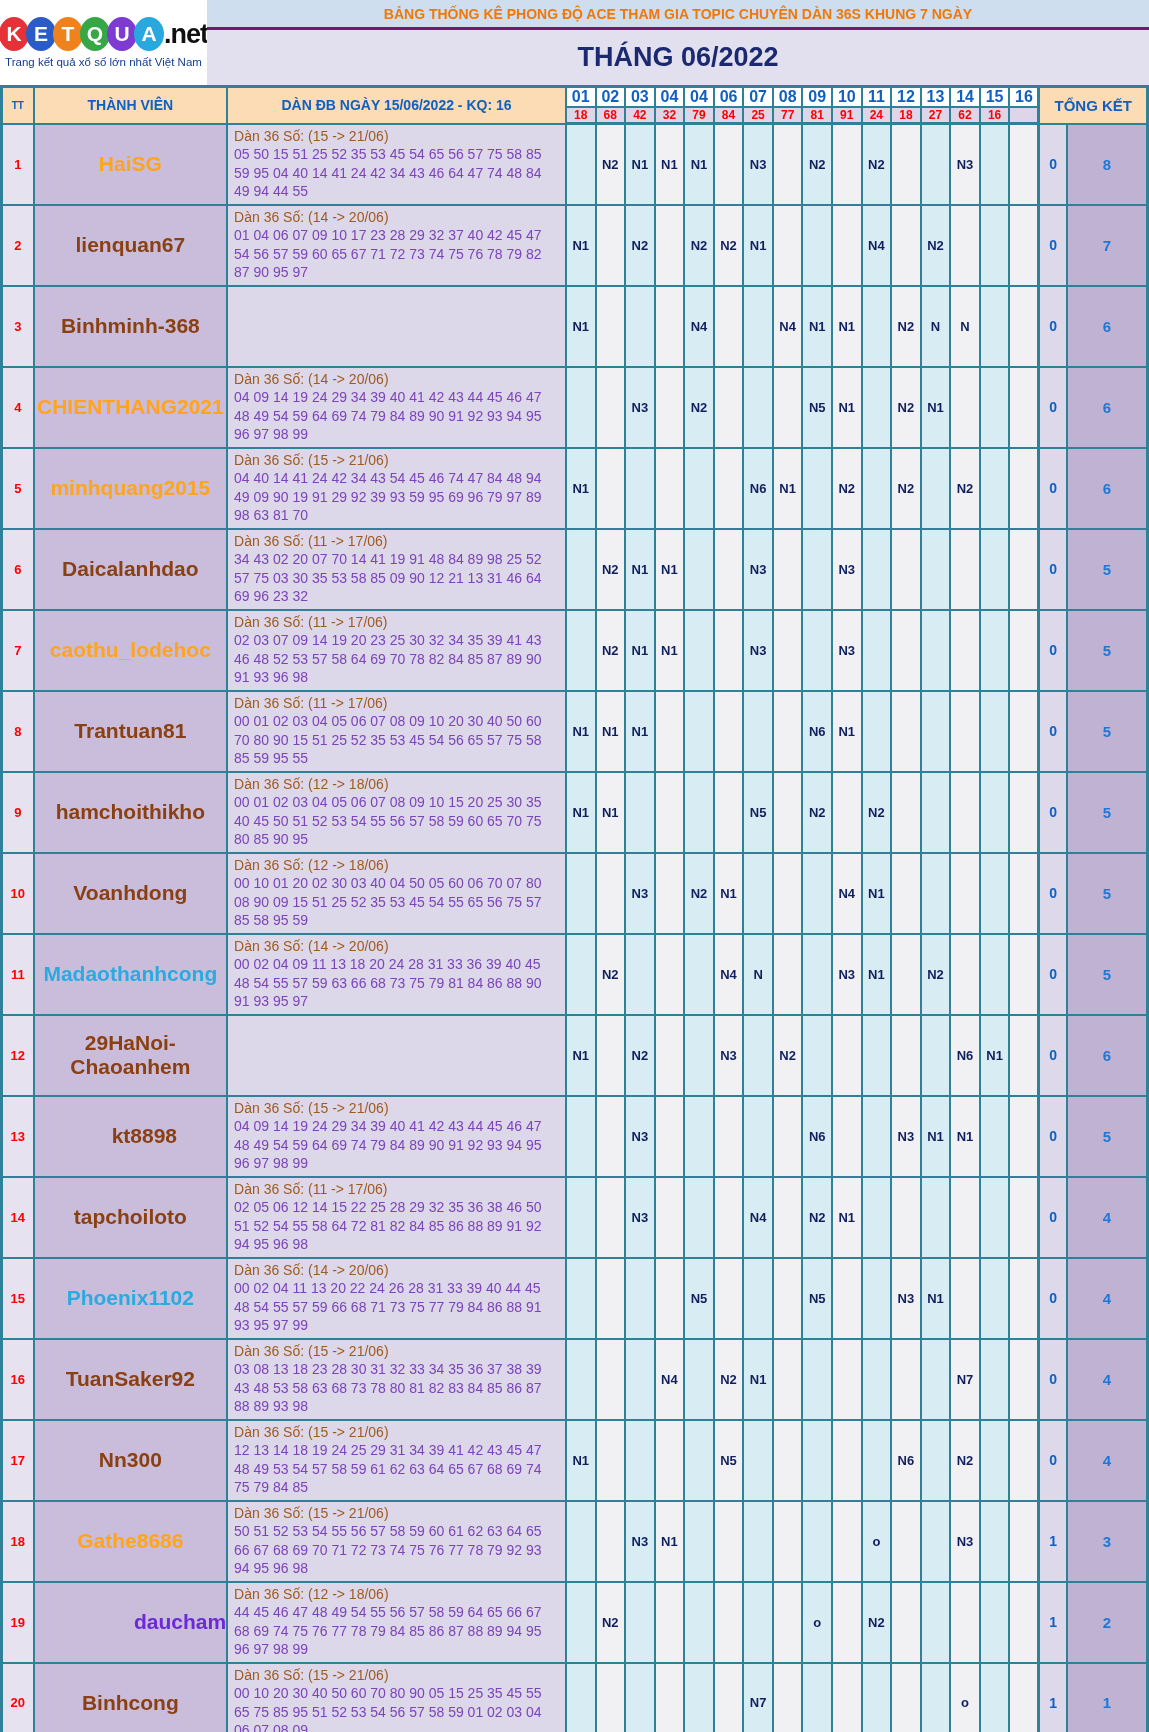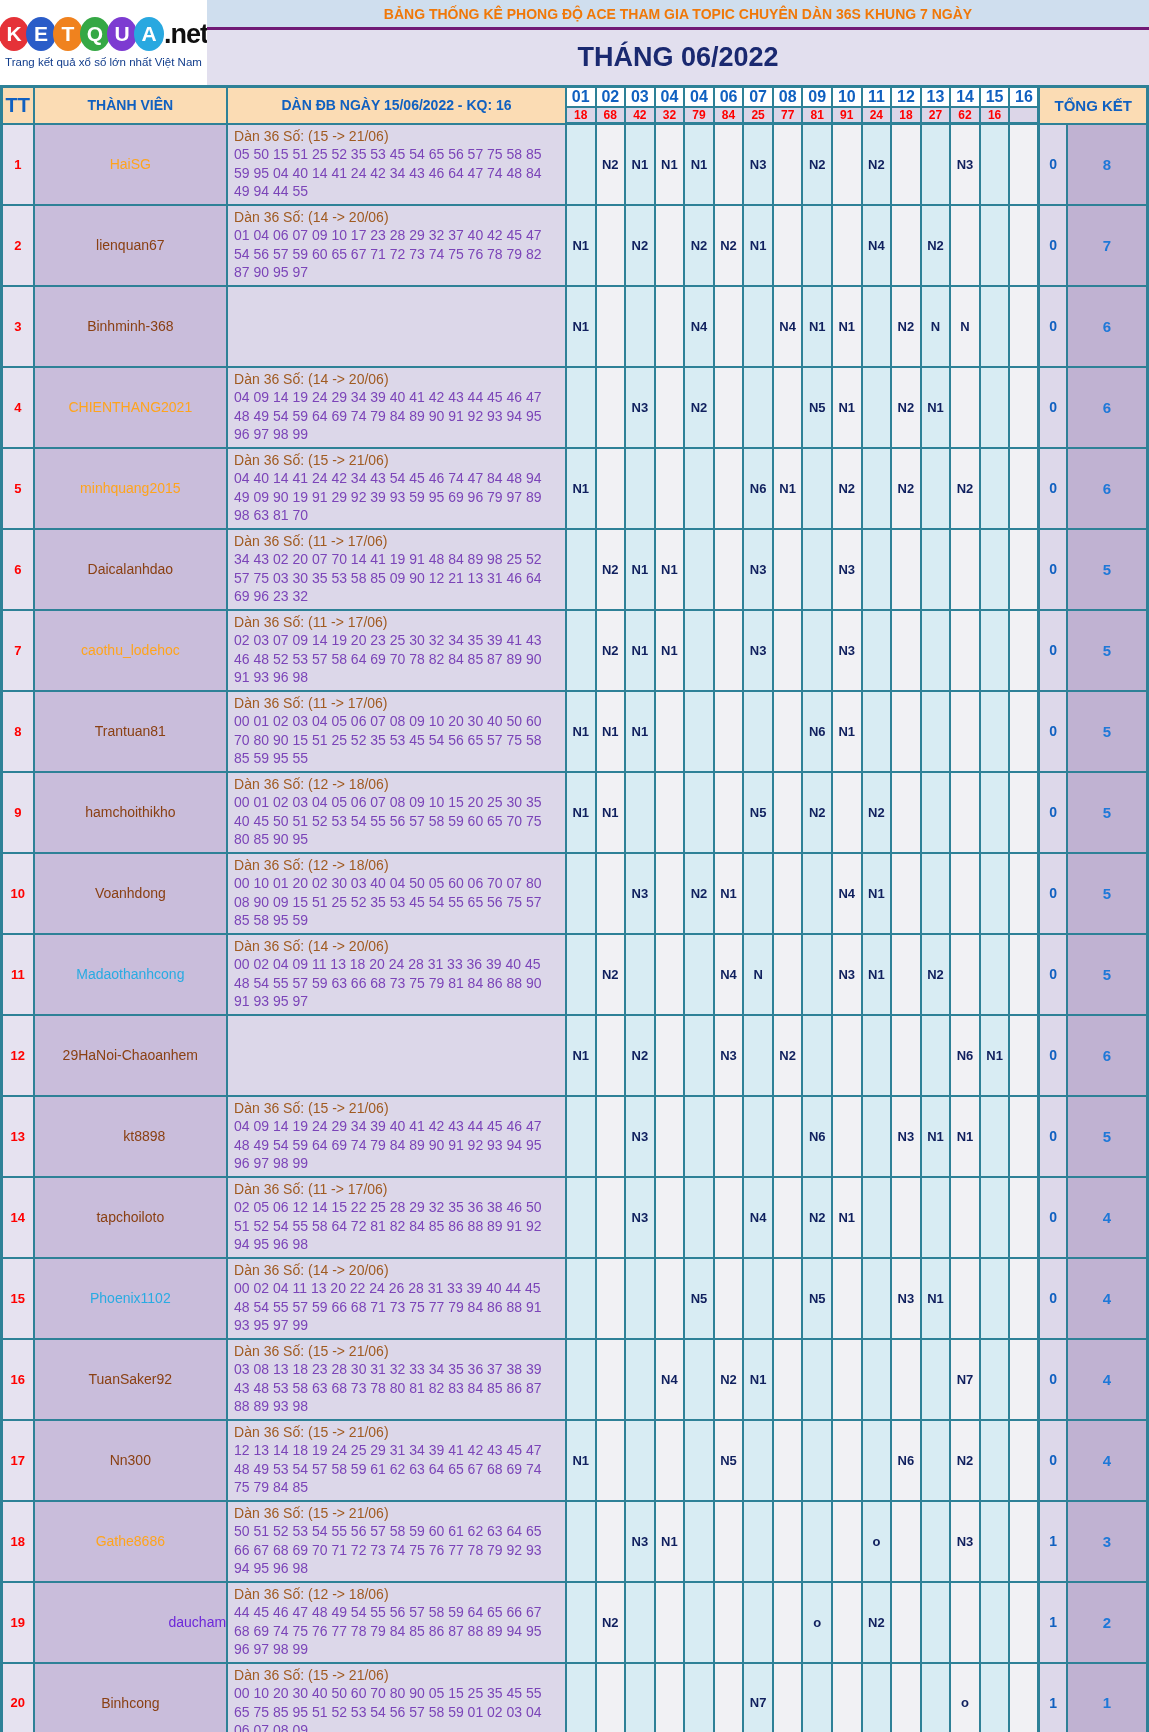--- a/index.html
+++ b/index.html
@@ -21,30 +21,30 @@
   .month  { flex:1; background:#e2dfee; display:flex; align-items:center; justify-content:center;
             color:#1a2970; font-weight:bold; font-size:27px; }
 
   
   table { border-collapse:collapse; table-layout:fixed; width:1149px; }
   td,th { border:2px solid #2e8197; padding:0; overflow:hidden; }
   table { border:3px solid #2e8197; }
 
   th { font-weight:bold; }
   .h-peach { background:#fbdcb4; color:#1060c0; font-size:14px; }
-  .h-tt { font-size:20px; }
+  .h-tt { font-size:10px; }
   .h-total { font-size:15px; border-left:3px solid #2e8197; }
   tr.hrow1 { height:15px; }
   tr.hrow2 { height:13px; }
   td.day-head { background:#ffffff; color:#1060c0; font-size:16px; font-weight:bold; text-align:center; }
   td.day-res  { background:#dcd6e8; color:#ff0000; font-size:12px; font-weight:bold; text-align:center; border-bottom:3px solid #2e8197; }
 
   tr.datarow { height:81px; }
   td.tt { background:#e6e2f0; color:#ff0000; font-weight:bold; font-size:13px; text-align:center; }
-  td.member { background:#c9bddb; text-align:center; font-weight:normal; font-size:14px; }
+  td.member { background:#c9bddb; text-align:center; font-weight:bold; font-size:21px; }
   td.dan { background:#dcd7e9; vertical-align:top; padding:2px 5px 0 6px; font-size:14px; line-height:18.5px; }
   .dan-label { color:#a05a20; }
   .dan-nums  { color:#7b44b8; }
   td.day { text-align:center; font-weight:bold; font-size:13px; color:#10205e; }
   td.codd  { background:#d8ecf3; }
   td.ceven { background:#f1f1f4; }
   td.t1 { background:#ddd8ea; color:#1060c0; font-weight:bold; font-size:14px; text-align:center; border-left:3px solid #2e8197; }
   td.t2 { background:#c0b2d2; color:#1e78d8; font-weight:bold; font-size:15px; text-align:center; }
 </style>
 </head>

